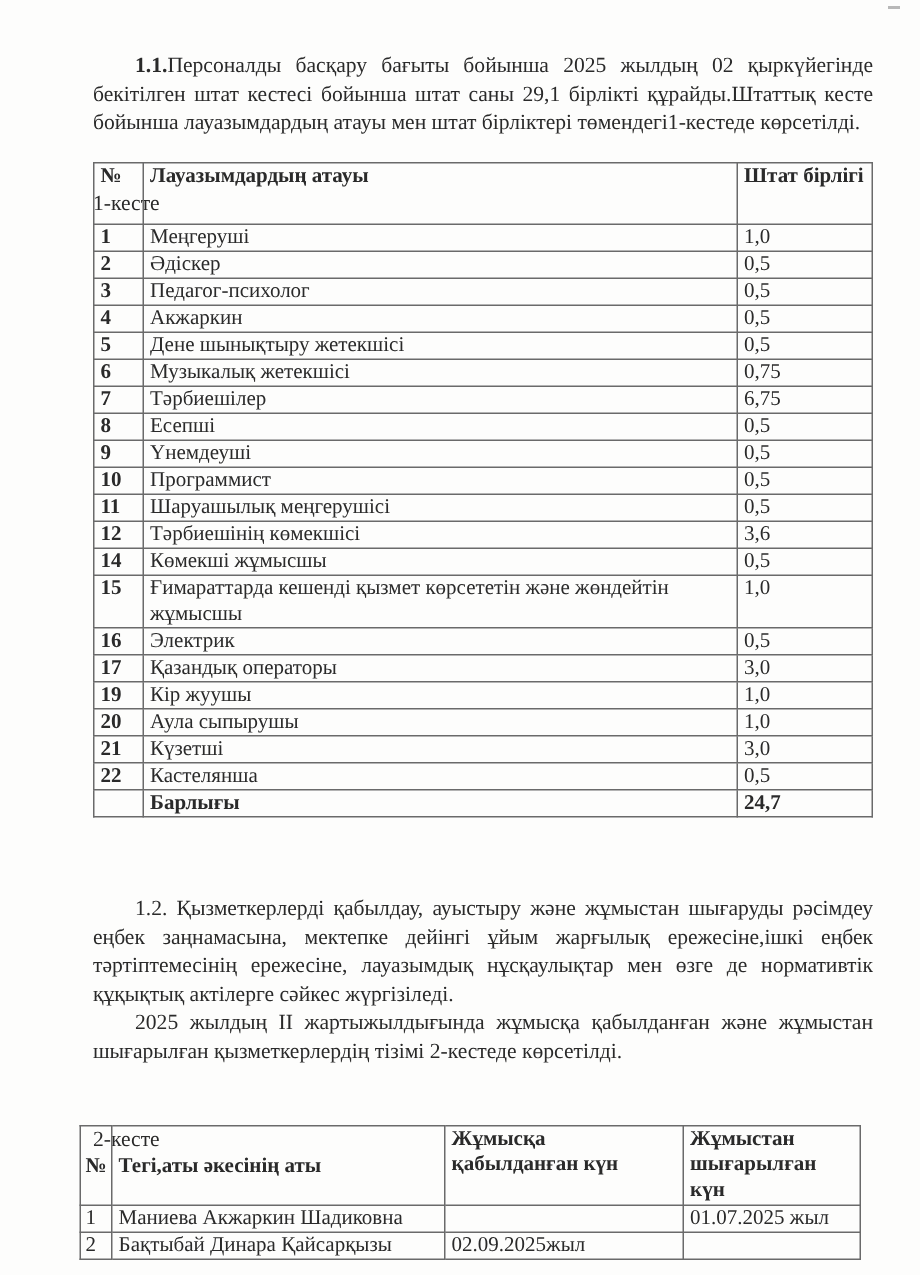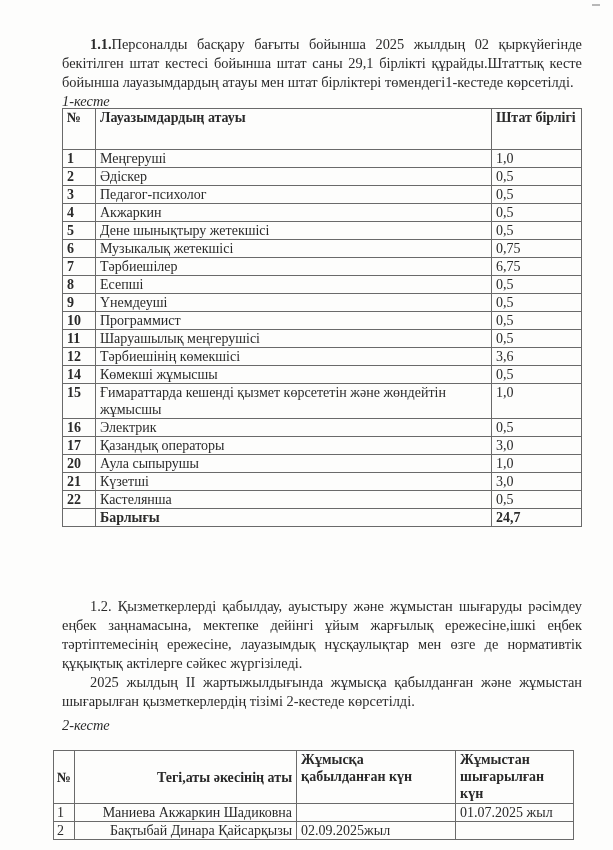--- a/index.html
+++ b/index.html
@@ -11,39 +11,39 @@
     position:relative;
   }
   .corner-mark { position:absolute; left:592px; top:4px; width:8px; height:2px; background:#b8b8b8; }
   .para {
     position:absolute; left:62px; width:520px;
     font-size:14.4px; line-height:19px; text-align:justify; margin:0;
   }
   .para .indent { display:inline-block; width:28px; }
   .para b { font-weight:bold;margin-top:36px; }
   .caption {
-    position:absolute; left:62px; font-style:italic; font-size:14.4px; line-height:18px;
+    position:absolute; left:62px; font-size:14.4px; line-height:18px;margin-top:35px;
   }
   table { border-collapse:collapse; position:absolute; }
   td, th {
     border:1px solid #6a6a6a; padding:0 4px; font-size:14px; line-height:17px;
     text-align:left; vertical-align:top; font-weight:normal;
   }
   #t1 { left:62px; top:108px; width:520px; }
   #t1 .c-num { width:24px; font-weight:bold; }
   #t1 .c-val { width:81px; }
   #t1 th { font-weight:bold; height:40px; }
   #t1 td { height:17px; }
   #t1 tr.total td { font-weight:bold; }
   #t2 { left:53px; top:750px; width:521px; }
   #t2 th { font-weight:bold; height:52px; }
   #t2 th.mid { vertical-align:middle; }
   #t2 td { height:17px; }
   #t2 .c-num { width:12px; padding:0 3px; }
-  #t2 .c-name { width:213px;text-align:right; }
+  #t2 .c-name { width:213px; }
   #t2 .c-hired { width:150px;margin-left:44px; }
 </style>
 </head>
 <body>
 
 <div class="corner-mark"></div>
 
 <p class="para" style="top:35px;"><span class="indent"></span><b>1.1.</b><span>Персоналды басқару бағыты бойынша 2025 жылдың 02 қыркүйегінде бекітілген штат  кестесі бойынша штат саны 29,1 бірлікті құрайды.Штаттық кесте бойынша лауазымдардың атауы мен штат бірліктері төмендегі1-кестеде көрсетілді.</span></p>
 
 <div class="caption" style="top:92px;">1-кесте</div>
@@ -131,20 +131,25 @@
         <td class="c-num">16</td>
         <td>Электрик</td>
         <td class="c-val">0,5</td>
       </tr>
       <tr>
         <td class="c-num">17</td>
         <td>Қазандық операторы</td>
         <td class="c-val">3,0</td>
       </tr>
       <tr>
+        <td class="c-num">19</td>
+        <td>Кір жуушы</td>
+        <td class="c-val">1,0</td>
+      </tr>
+      <tr>
         <td class="c-num">20</td>
         <td>Аула сыпырушы</td>
         <td class="c-val">1,0</td>
       </tr>
       <tr>
         <td class="c-num">21</td>
         <td>Күзетші</td>
         <td class="c-val">3,0</td>
       </tr>
       <tr>

